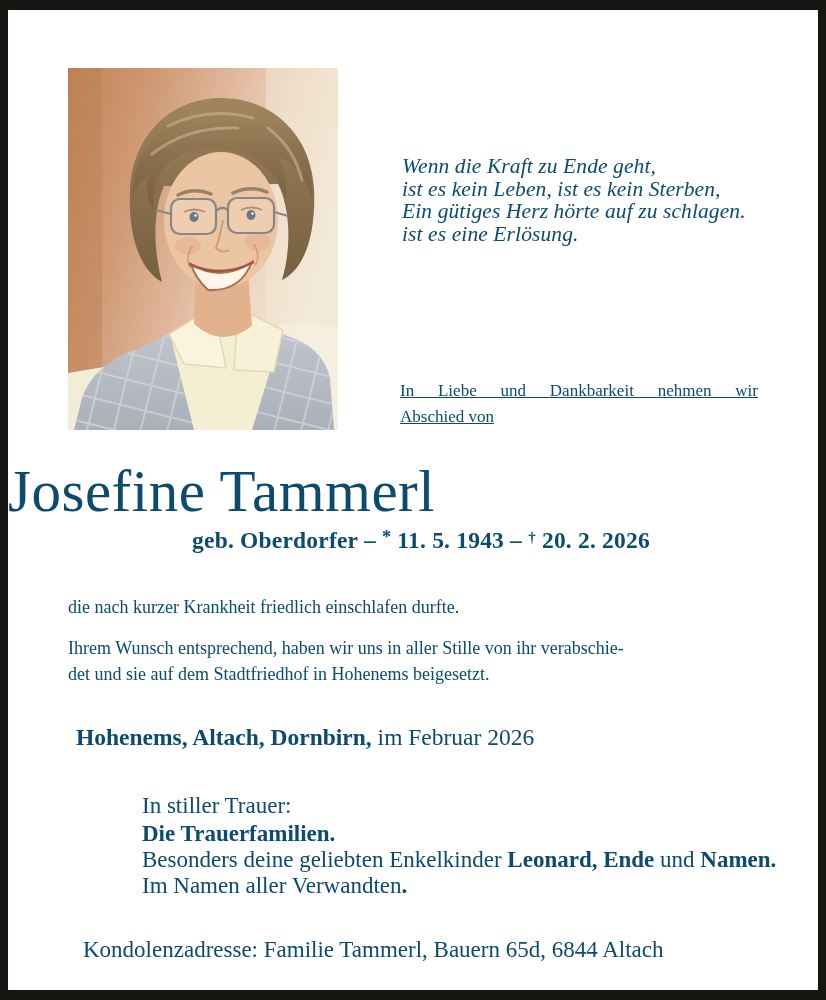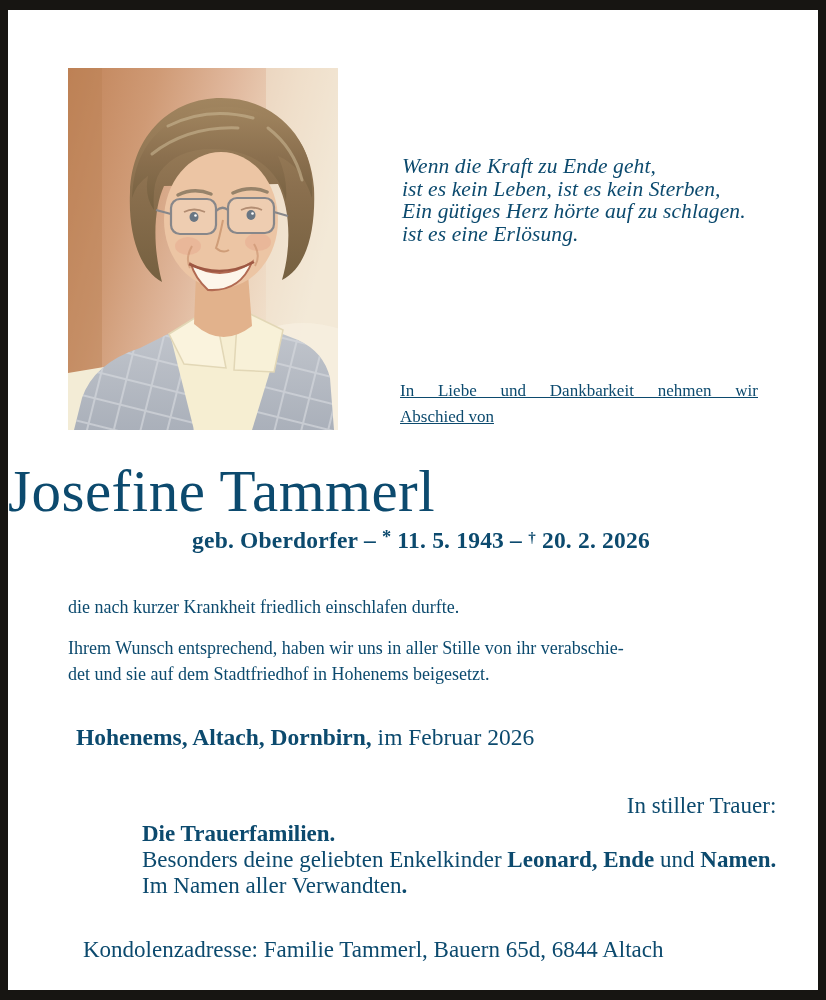--- a/index.html
+++ b/index.html
@@ -60,21 +60,21 @@
     font-weight: bold;
     letter-spacing: 0.2px;
   }
   .dates .sym-star { font-size: 0.78em; vertical-align: 0.28em; }
   .dates .sym-dagger { font-size: 0.64em; vertical-align: 0.42em; }
   .body-par { position: absolute; left: 60px; font-size: 18px; line-height: 25.5px; }
   .p1 { top: 585px; }
   .p2 { top: 626px; }
   .place-date { position: absolute; left: 60px; top: 714px; font-size: 23.5px; margin-left: 8px; }
   .mourning { position: absolute; left: 134px; top: 783px; font-size: 23px; line-height: 26px; }
-  .mourning .gap { margin-bottom: 2px; text-align: right; }
+  .mourning .gap { margin-bottom: 2px; }
   .condolence { position: absolute; left: 75px; top: 927px; font-size: 23px; }
   .b { font-weight: bold; }
   .pre { white-space: pre-wrap; }
 </style>
 </head>
 <body>
 
 <div class="stage">
   <div class="card">
 

